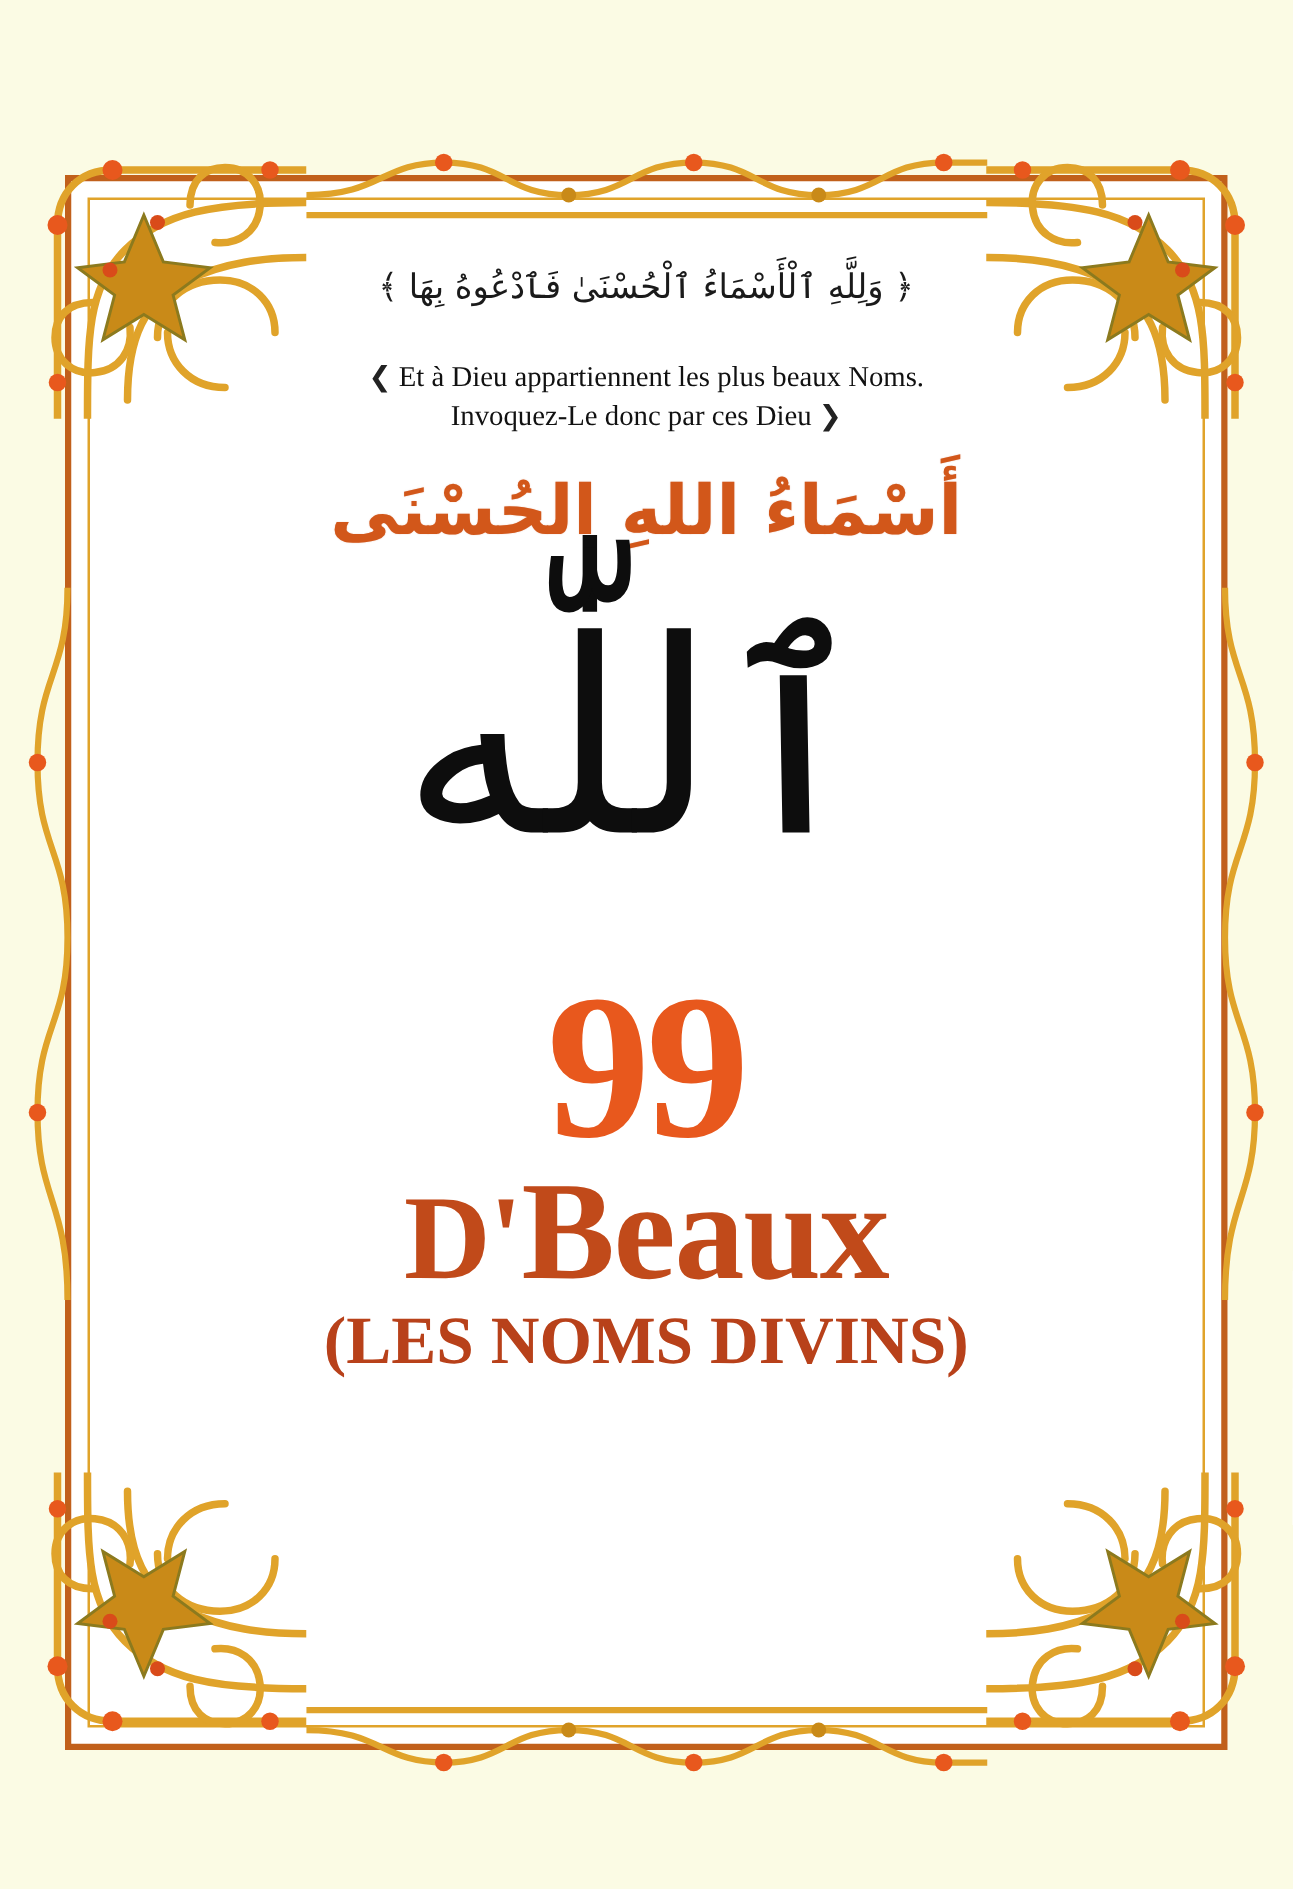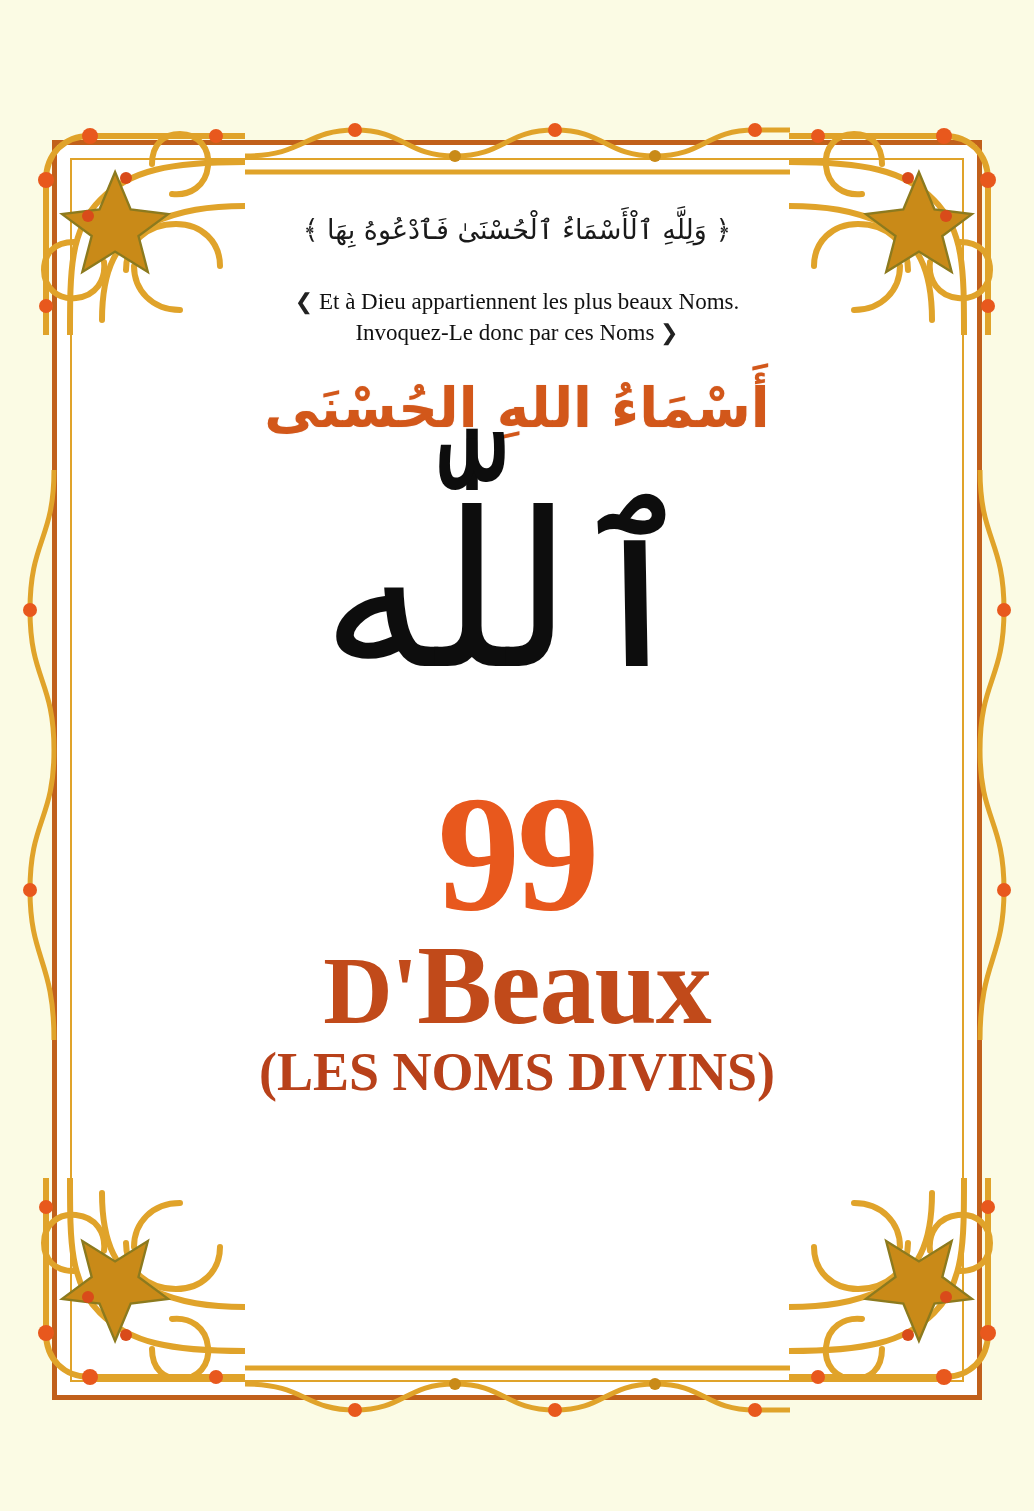--- a/index.html
+++ b/index.html
@@ -355,21 +355,21 @@
   </svg>
 
   <div class="content">
 
     <div class="ayah-arabic">﴿ وَلِلَّهِ ٱلْأَسْمَاءُ ٱلْحُسْنَىٰ فَٱدْعُوهُ بِهَا ﴾</div>
 
     <div class="ayah-fr">
       <span class="brk">❮</span>
       <span>Et à Dieu appartiennent les plus beaux Noms.</span>
       <br>
-      <span>Invoquez-Le donc par ces Noms</span>
+      <span>Invoquez-Le donc par ces Dieu</span>
       <span class="brk">❯</span>
     </div>
 
     <div class="title-arabic">أَسْمَاءُ اللهِ الحُسْنَى</div>
 
     <div class="allah-block">
       <div class="allah-word">ٱللّٰه</div>
     </div>
 
     <div class="ninetynine">99</div>

